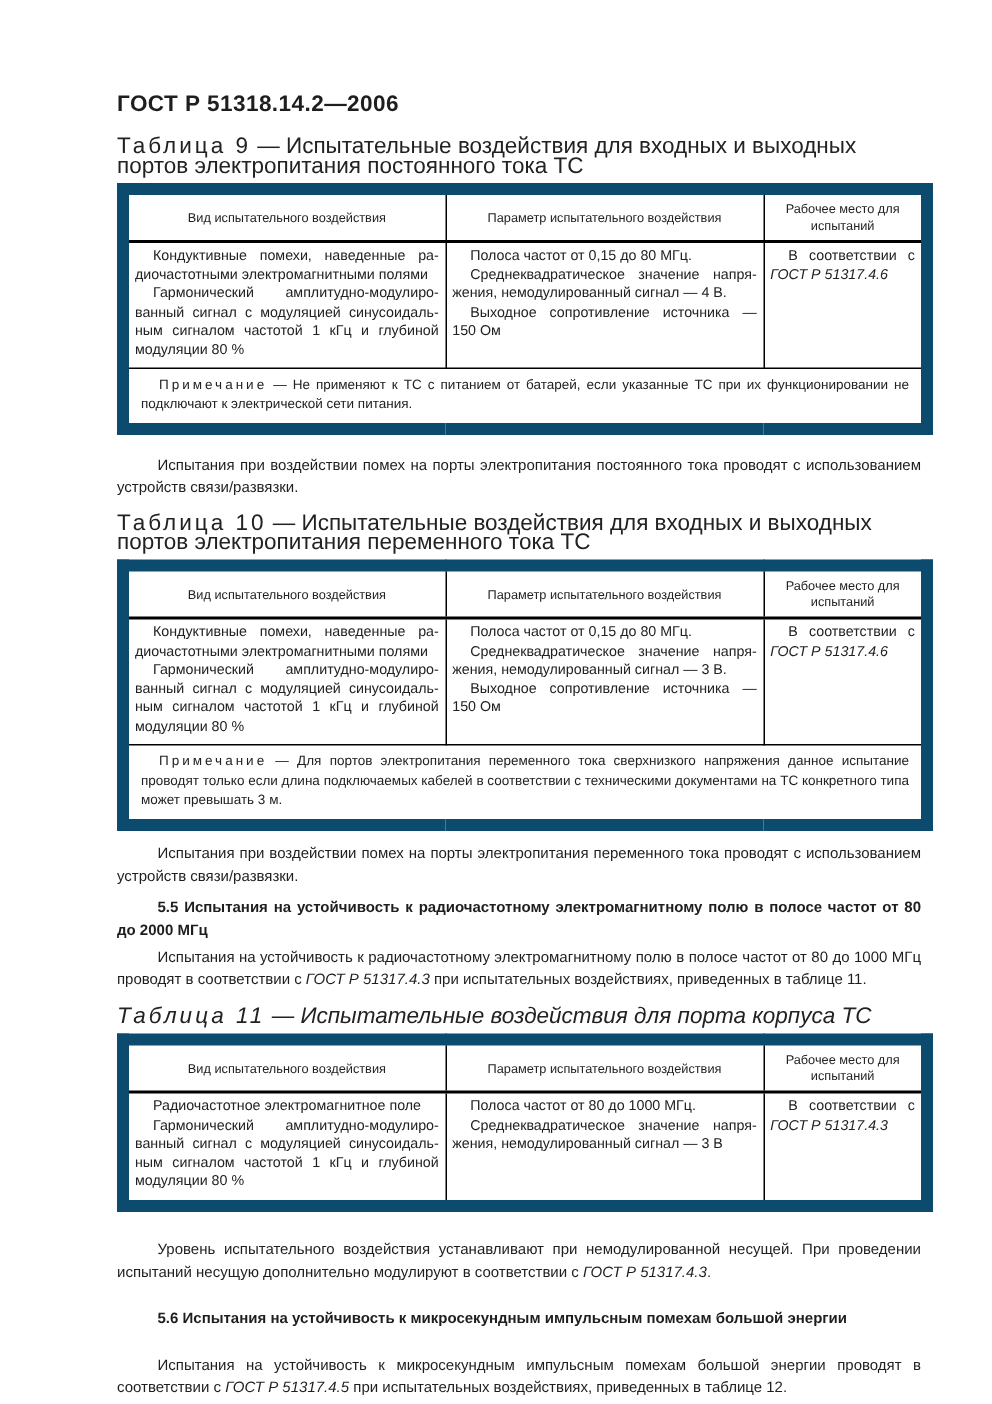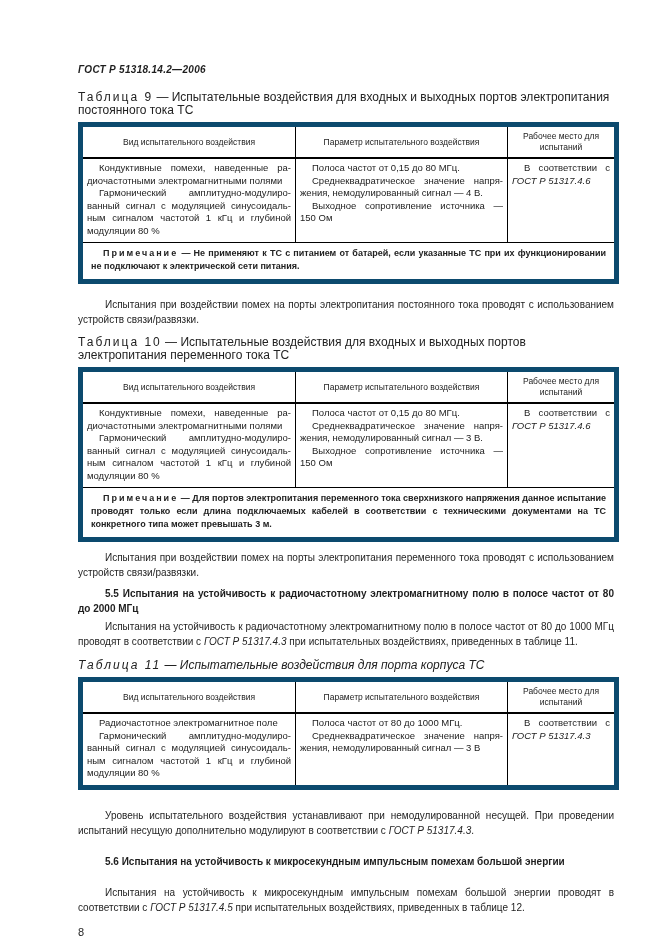--- a/index.html
+++ b/index.html
@@ -7,46 +7,46 @@
     width:661px; height:936px;
     background:#ffffff;
     font-family:"Liberation Sans", sans-serif;
     color:#1e1e1e;
     box-sizing:border-box;
     padding:62px 47px 0 78px;
     position:relative;
     overflow:hidden;
   }
   .doc-code {
-    font-size:10px; font-weight:bold; letter-spacing:0.3px;
-    margin:0 0 0 0; line-height:15px;font-style:italic;
+    font-size:15px; font-weight:bold; letter-spacing:0.3px;
+    margin:0 0 0 0; line-height:15px;
   }
   .tbl-caption {
-    font-size:12px; line-height:13px; margin:0 0 5px 0;
+    font-size:15px; line-height:13px; margin:0 0 5px 0;
     text-align:left; color:#222;
   }
   .cap-spaced { letter-spacing:2px; }
   table.gost {
     border-collapse:collapse; table-layout:fixed; width:536px;
-    border:5px solid #0c4a6e; margin:0;
+    border:8px solid #0c4a6e; margin:0;
   }
   table.gost th {
     border:1px solid #000; border-bottom:2px solid #000; border-top:2px solid #000;
     font-weight:normal; font-size:8.5px; line-height:11px;
     padding:4px 8px; text-align:center; vertical-align:middle;
     height:33px; box-sizing:border-box; color:#222;
   }
   table.gost td {
     border:1px solid #000; vertical-align:top;
     font-size:9.5px; line-height:12.5px;
     padding:3px 4px 5px 4px; text-align:justify; color:#222;
     box-sizing:border-box;
   }
   table.gost td p { margin:0; text-indent:12px; }
-  td.note-cell { border-top:2px solid #000;font-weight:bold; }
+  td.note-cell { border-top:2px solid #000; }
   td.note-cell p {
     font-size:9px; line-height:13px; text-indent:26px;
     padding:1px 4px; margin:0; text-align:justify;
   }
   .body-p {
     font-size:10px; line-height:15px; text-indent:27px;
     text-align:justify; margin:0; color:#1e1e1e;
   }
   .heading { font-weight:bold; }
   em { font-style:italic; }

